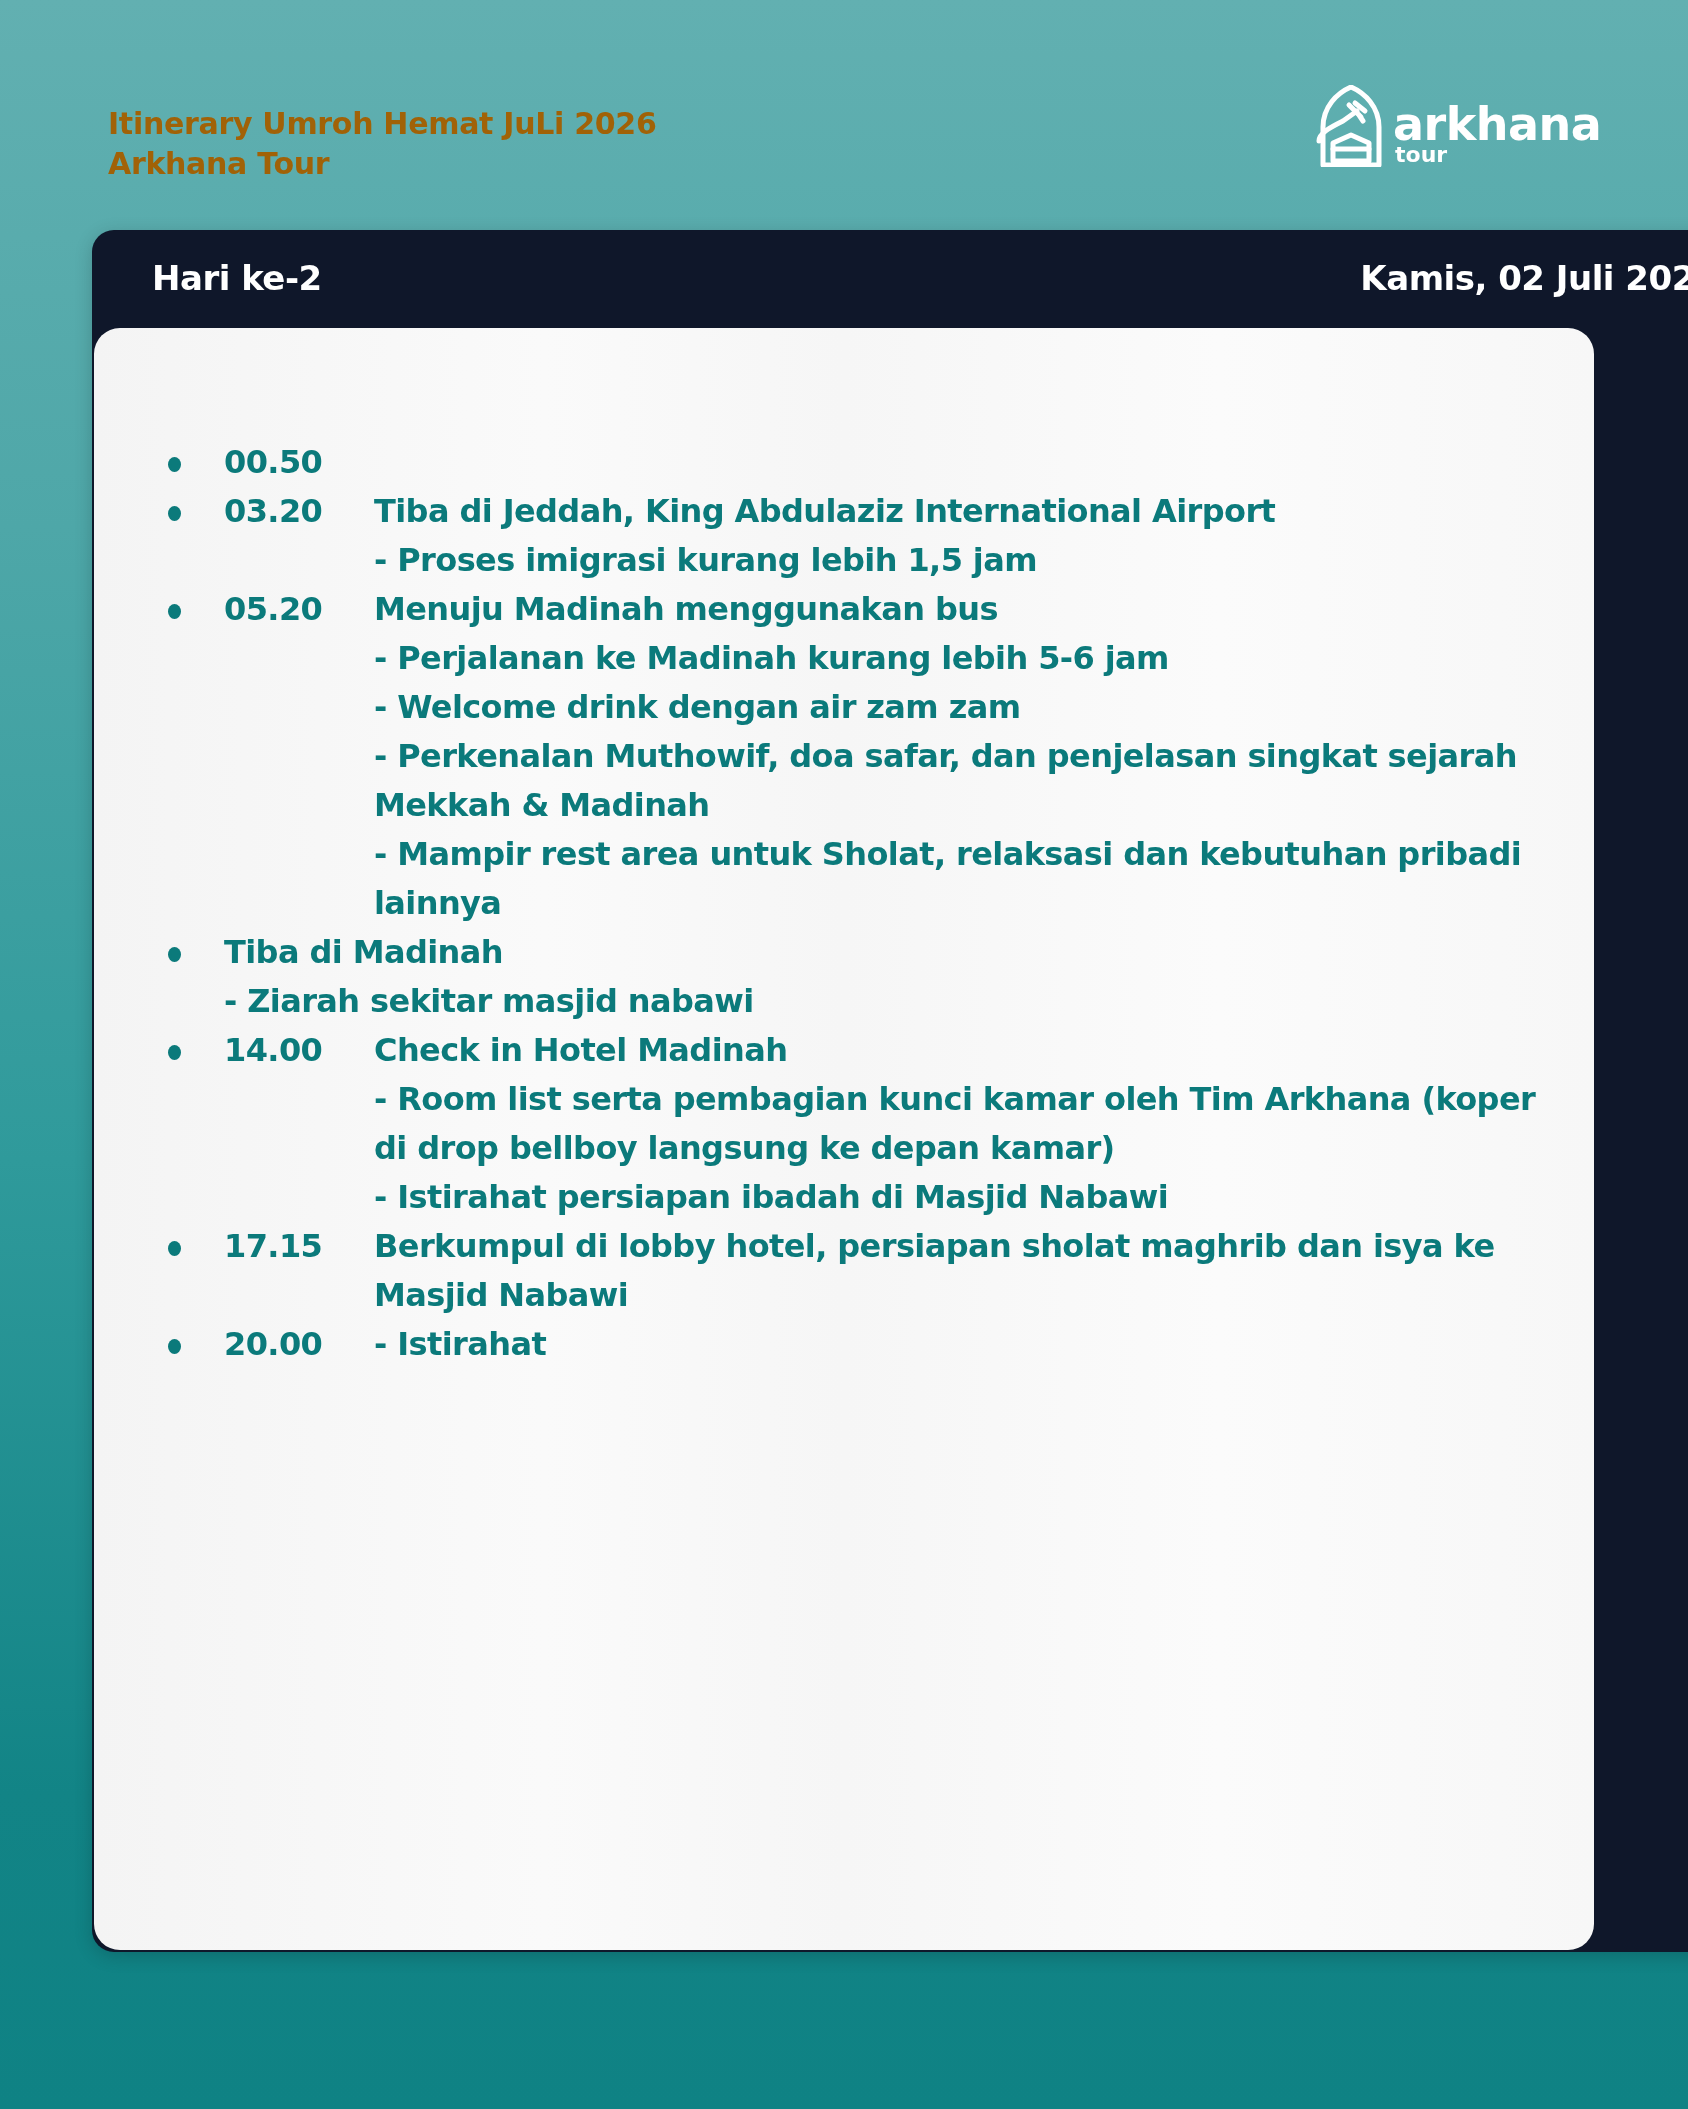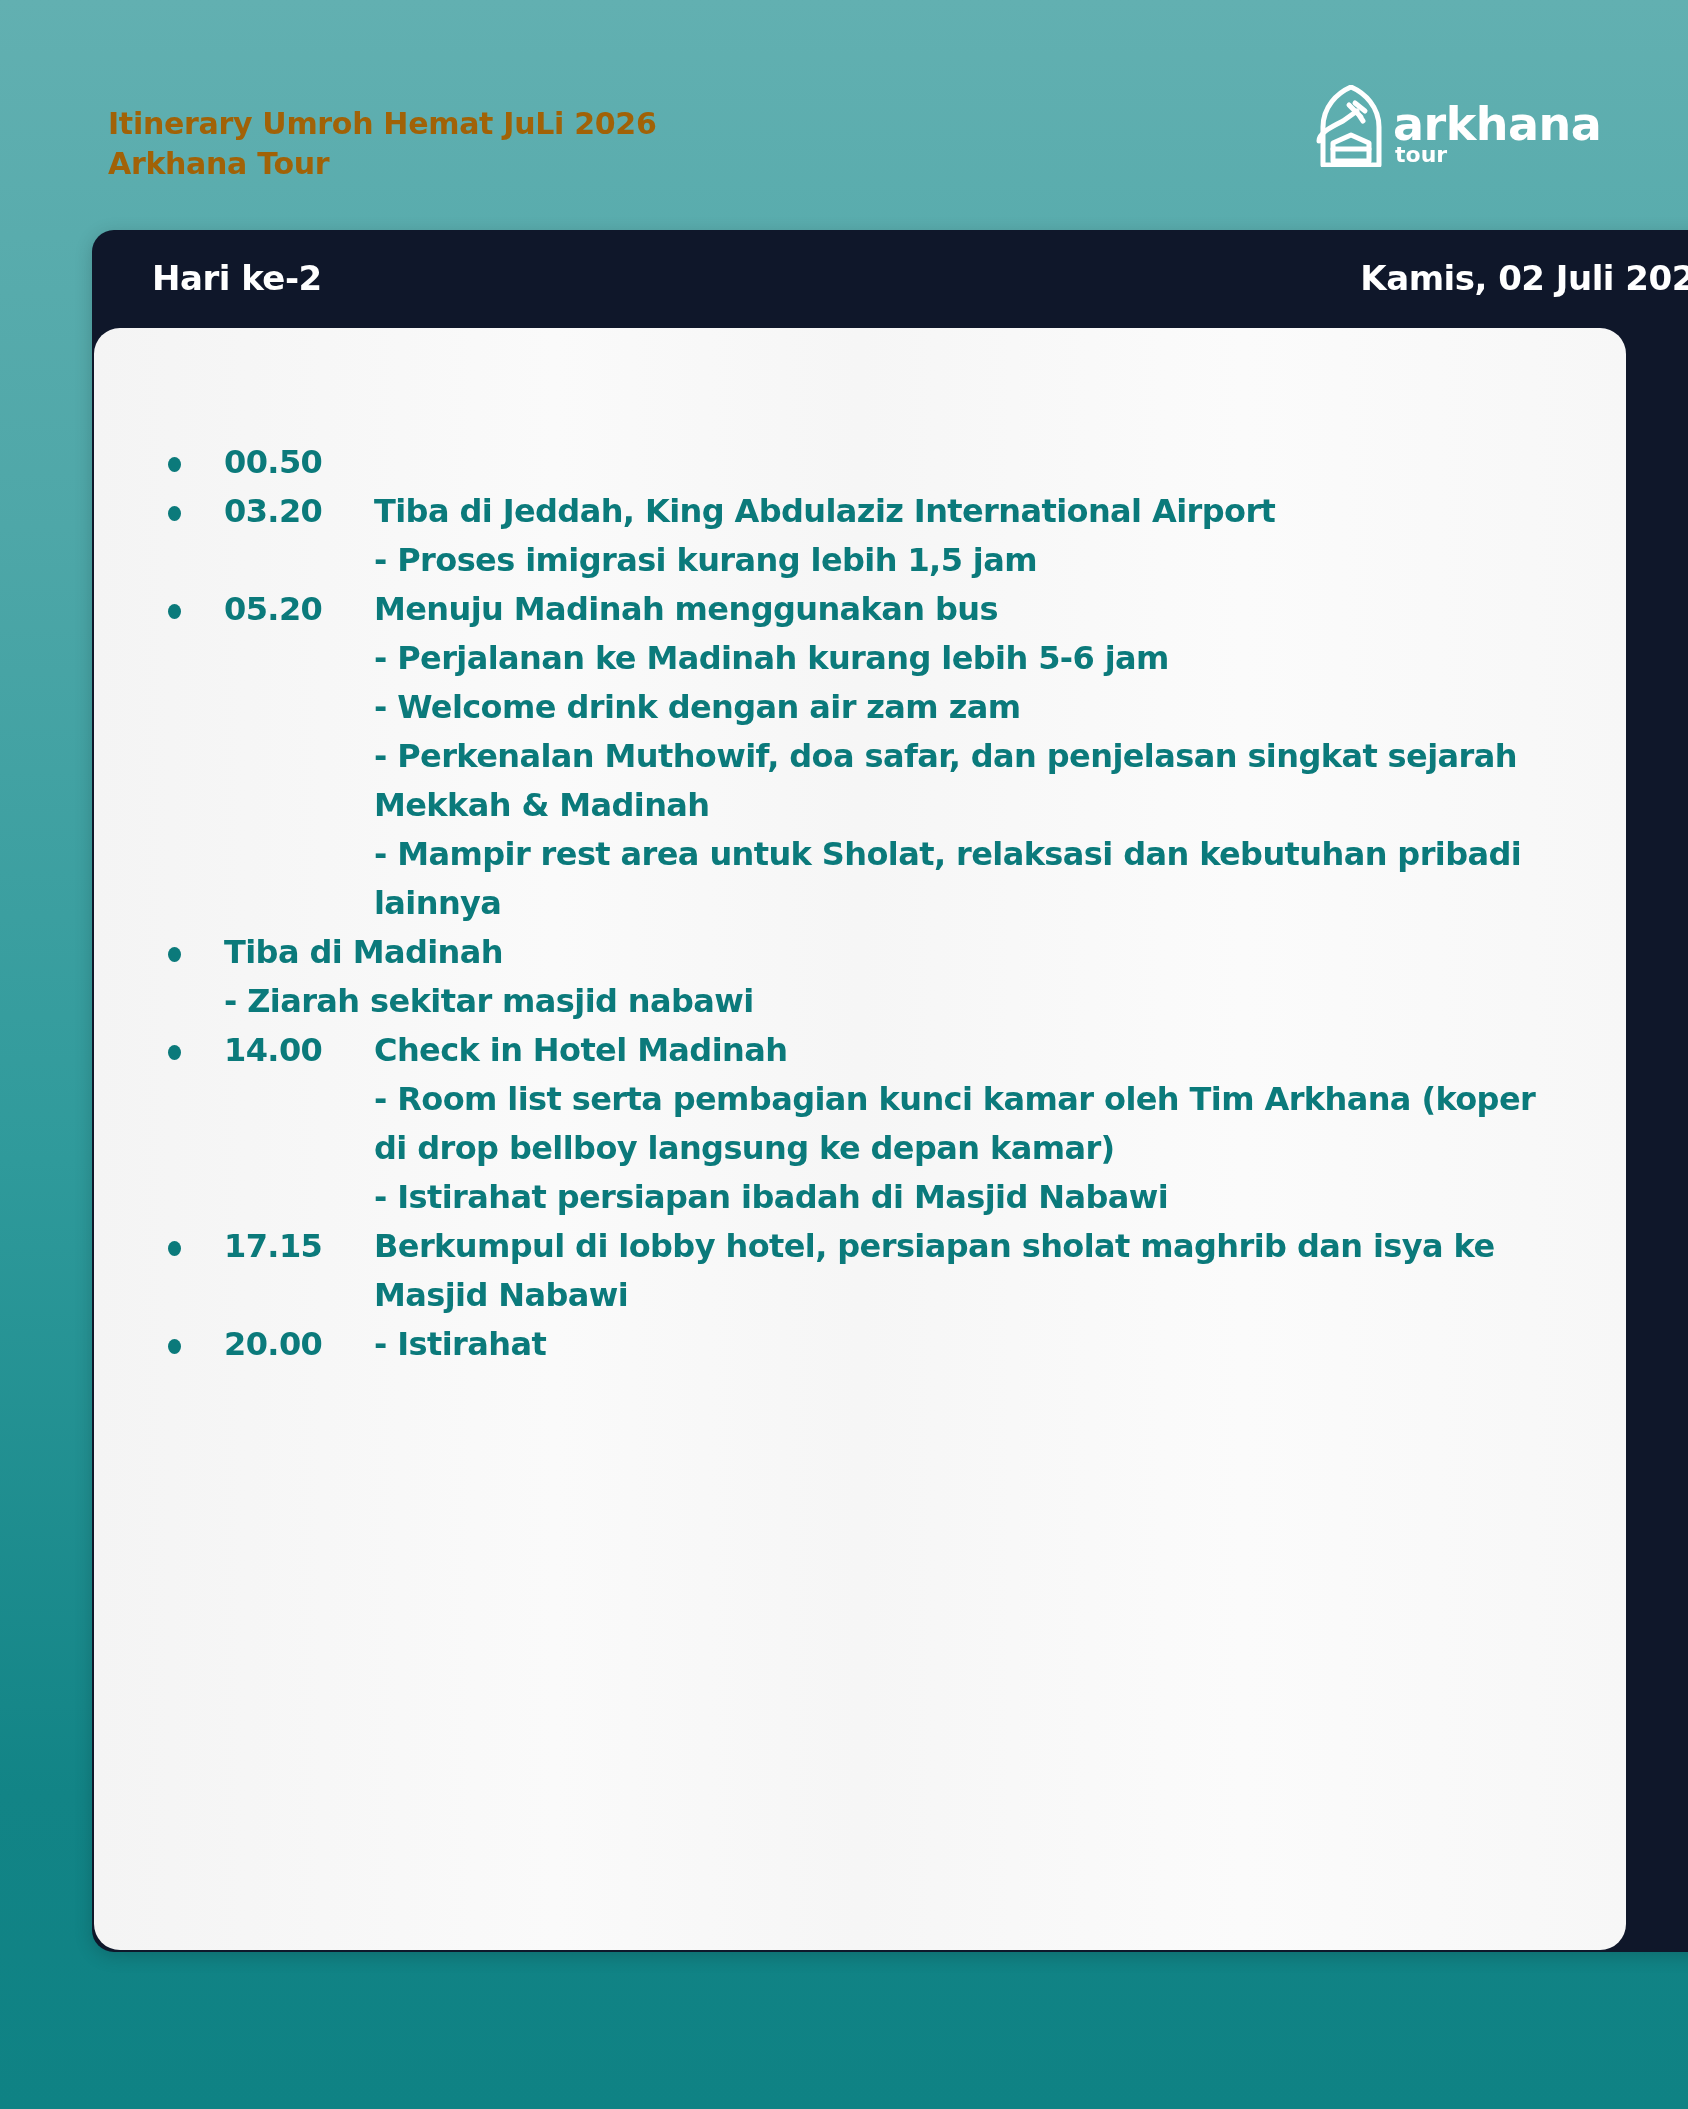--- a/index.html
+++ b/index.html
@@ -35,21 +35,20 @@
     .card-header {
       position: absolute; left: 0; top: 0; width: 100%; height: 96px;
       display: flex; justify-content: space-between; align-items: center;
       padding: 0 42px 0 60px; box-sizing: border-box; color: #fff;
       font-size: 34px; font-weight: bold; letter-spacing: -0.5px;
     }
     .card-body {
       position: absolute; left: 2px; top: 98px; width: 1500px; height: 1622px;
       background: linear-gradient(90deg, #f4f4f4 0%, #fafafa 30%, #f6f6f6 50%, #fbfbfb 75%, #f7f7f7 100%);
       border-radius: 26px;
-      padding-left: 32px;
     }
     .schedule {
       position: absolute; left: 72px; top: 110px; width: 1380px;
       color: #0b7a7b; font-size: 32px; line-height: 49px; letter-spacing: -0.6px;
     }
     .row { display: flex; }
     .bullet { width: 58px; flex: 0 0 58px; font-weight: bold; }
     .bullet-dot {
       display: inline-block; width: 13px; height: 15px; border-radius: 50%;
       background: #0b7a7b; margin-left: 2px; vertical-align: middle;

